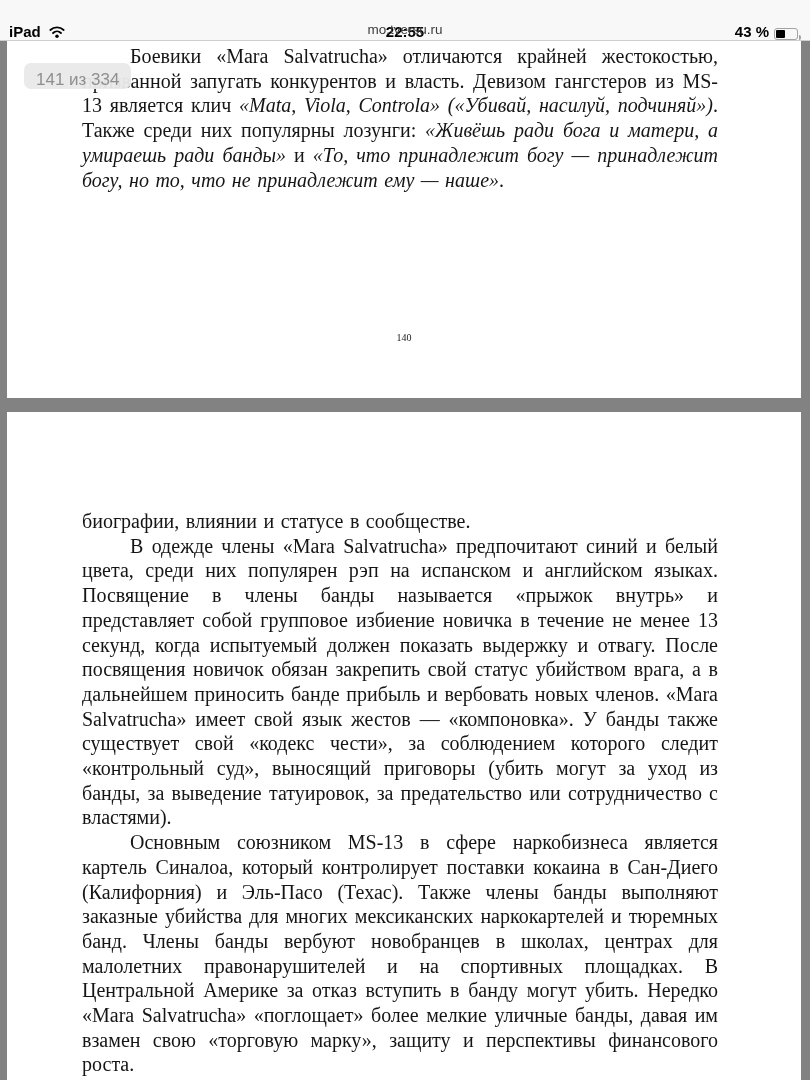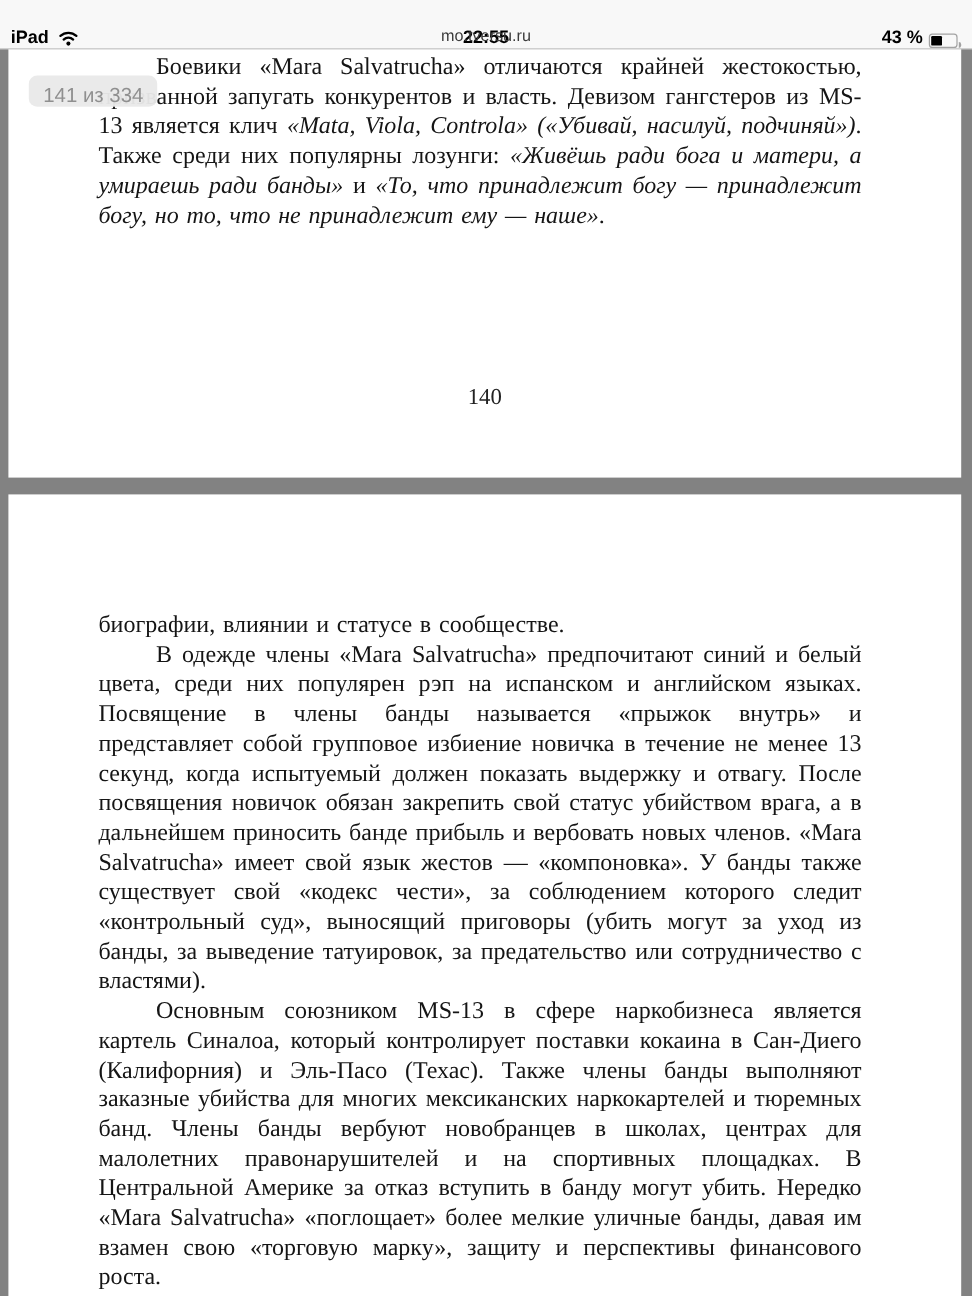--- a/index.html
+++ b/index.html
@@ -71,21 +71,21 @@
     text-align: justify;
     word-spacing: 1.5px;
   }
   .para.indent { text-indent: 48px; }
   .para.fill-last { text-align-last: justify; }
   .para i { }
   .pagenum {
     position: absolute; bottom: 55px; left: 0; right: 0;
     text-align: center;
     font-family: "Liberation Serif", serif;
-    font-size: 19px; color: #222;
+    font-size: 10px; color: #222;
   }
   
   .badge {
     position: absolute; top: 22px; left: 24px;
     height: 26px; padding: 4px 12px;
     background: rgba(233,233,233,0.96);
     border-radius: 7px;
     color: #8f8f8f;
     font-size: 17px; line-height: 26px;
     z-index: 20;

